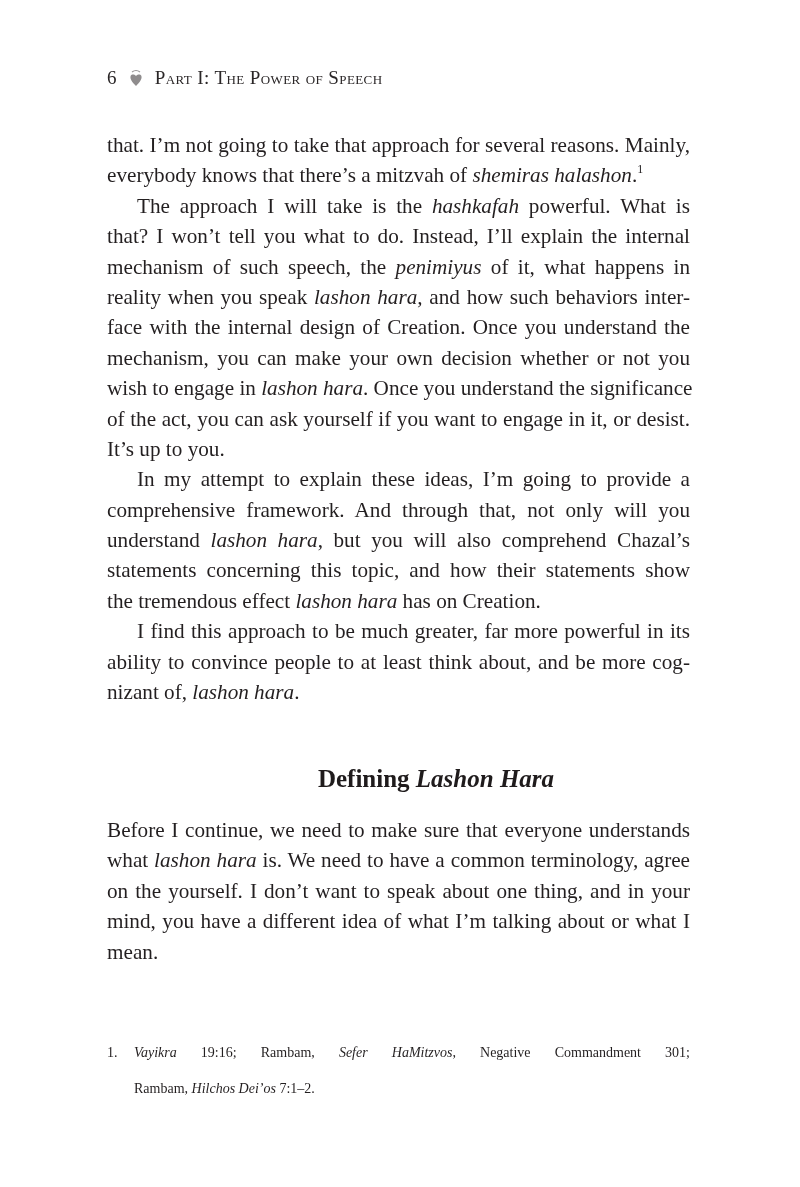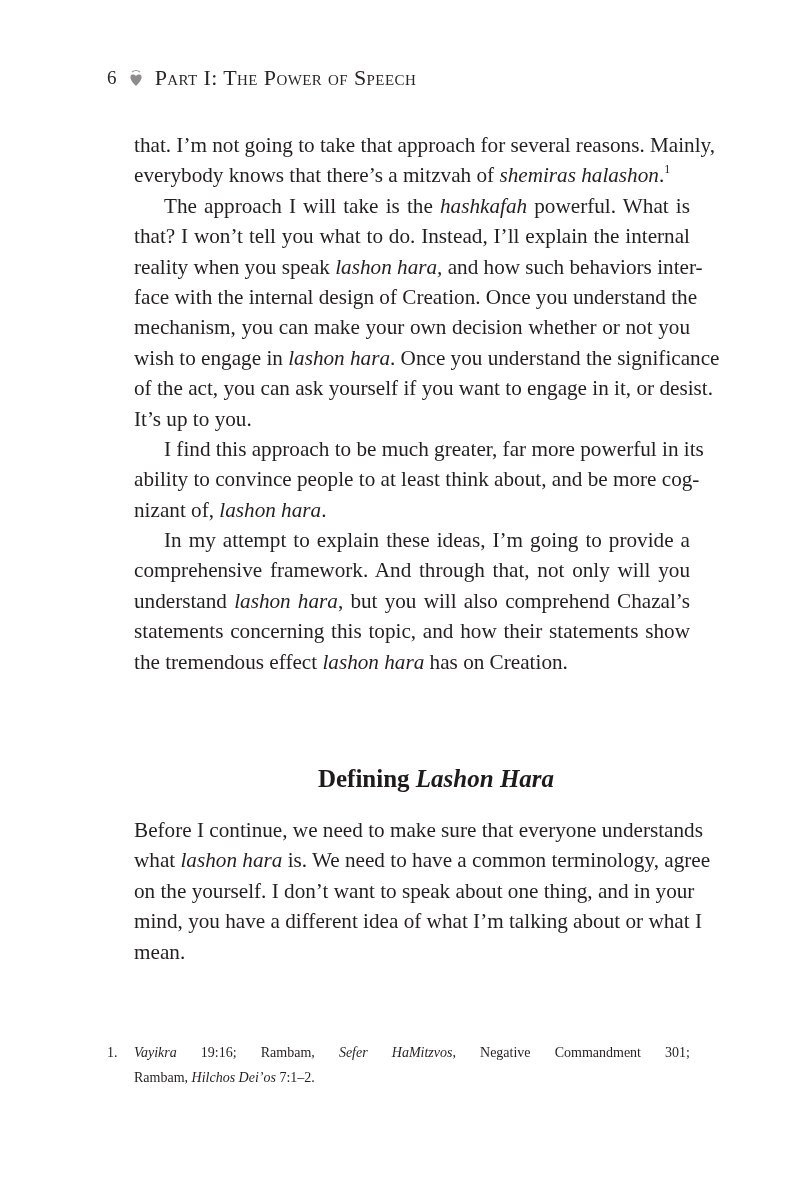--- a/index.html
+++ b/index.html
@@ -31,39 +31,38 @@
     }
     .running-head .ornament {
       display: inline-block;
       width: 14px;
       height: 18px;
       margin-right: 12px;
       position: relative;
     }
     .running-head .title {
       font-variant: small-caps;
-      font-size: 22px;
+      font-size: 19px;
       letter-spacing: 0.4px;
     }
     .body-text {
       position: absolute;
       left: 107px;
       width: 583px;
       font-size: 21.2px;
       line-height: 30.4px;
       text-align: justify;
       text-align-last: justify;
     }
     .line {
       display: block;
       height: 30.4px;
       white-space: nowrap;
       text-align: justify;
       text-align-last: justify;
-      margin-left: 27px;
     }
     .line.last {
       text-align-last: left;
     }
     .line.indent {
       padding-left: 30px;
     }
     .line span { white-space: pre; }
     em, .i { font-style: italic; }
     sup {
@@ -93,20 +92,21 @@
     }
     .footnote .fn-line {
       display: block;
       white-space: nowrap;
       text-align: justify;
       text-align-last: justify;
     }
     .footnote .fn-line.last {
       text-align-last: left;
       padding-left: 27px;
+      margin-top: 11px;
     }
     .footnote .fn-num {
       display: inline-block;
       width: 27px;
     }
   </style>
 </head>
 <body>
 
 <div class="running-head">
@@ -121,38 +121,39 @@
 </div>
 
 <div class="body-text" id="body-main" style="top:130px;">
     <div>
       <span class="line"><span>that. I’m not going to take that approach for several reasons. Mainly,</span></span>
       <span class="line last"><span>everybody knows that there’s a mitzvah of </span><em>shemiras halashon</em><span>.</span><sup>1</sup></span>
     </div>
     <div>
       <span class="line indent"><span>The approach I will take is the </span><em>hashkafah</em><span> powerful. What is</span></span>
       <span class="line"><span>that? I won’t tell you what to do. Instead, I’ll explain the internal</span></span>
+      <span class="line"><span>mechanism of such speech, the </span><em>penimiyus</em><span> of it, what happens in</span></span>
       <span class="line"><span>reality when you speak </span><em>lashon hara,</em><span> and how such behaviors inter-</span></span>
       <span class="line"><span>face with the internal design of Creation. Once you understand the</span></span>
       <span class="line"><span>mechanism, you can make your own decision whether or not you</span></span>
       <span class="line"><span>wish to engage in </span><em>lashon hara</em><span>. Once you understand the significance</span></span>
       <span class="line"><span>of the act, you can ask yourself if you want to engage in it, or desist.</span></span>
       <span class="line last"><span>It’s up to you.</span></span>
     </div>
     <div>
-      <span class="line indent"><span>I find this approach to be much greater, far more powerful in its</span></span>
-      <span class="line"><span>ability to convince people to at least think about, and be more cog-</span></span>
-      <span class="line last"><span>nizant of, </span><em>lashon hara</em><span>.</span></span>
-    </div>
-    <div>
       <span class="line indent"><span>In my attempt to explain these ideas, I’m going to provide a</span></span>
       <span class="line"><span>comprehensive framework. And through that, not only will you</span></span>
       <span class="line"><span>understand </span><em>lashon hara</em><span>, but you will also comprehend Chazal’s</span></span>
       <span class="line"><span>statements concerning this topic, and how their statements show</span></span>
       <span class="line last"><span>the tremendous effect </span><em>lashon hara</em><span> has on Creation.</span></span>
+    </div>
+    <div>
+      <span class="line indent"><span>I find this approach to be much greater, far more powerful in its</span></span>
+      <span class="line"><span>ability to convince people to at least think about, and be more cog-</span></span>
+      <span class="line last"><span>nizant of, </span><em>lashon hara</em><span>.</span></span>
     </div>
   </div>
 
 <div class="heading">
   <span>Defining </span><span class="i">Lashon Hara</span>
 </div>
 
 <div class="body-text" id="body-section" style="top:815px;">
     <div>
       <span class="line"><span>Before I continue, we need to make sure that everyone understands</span></span>

